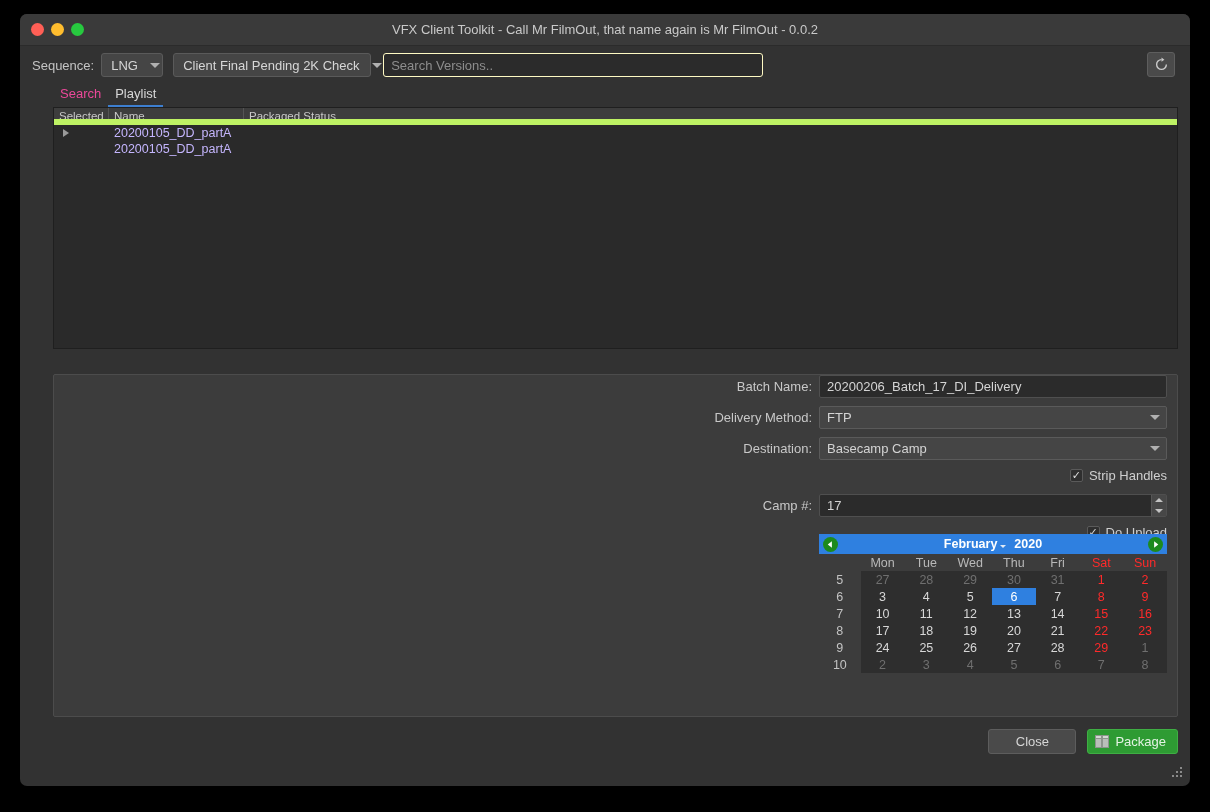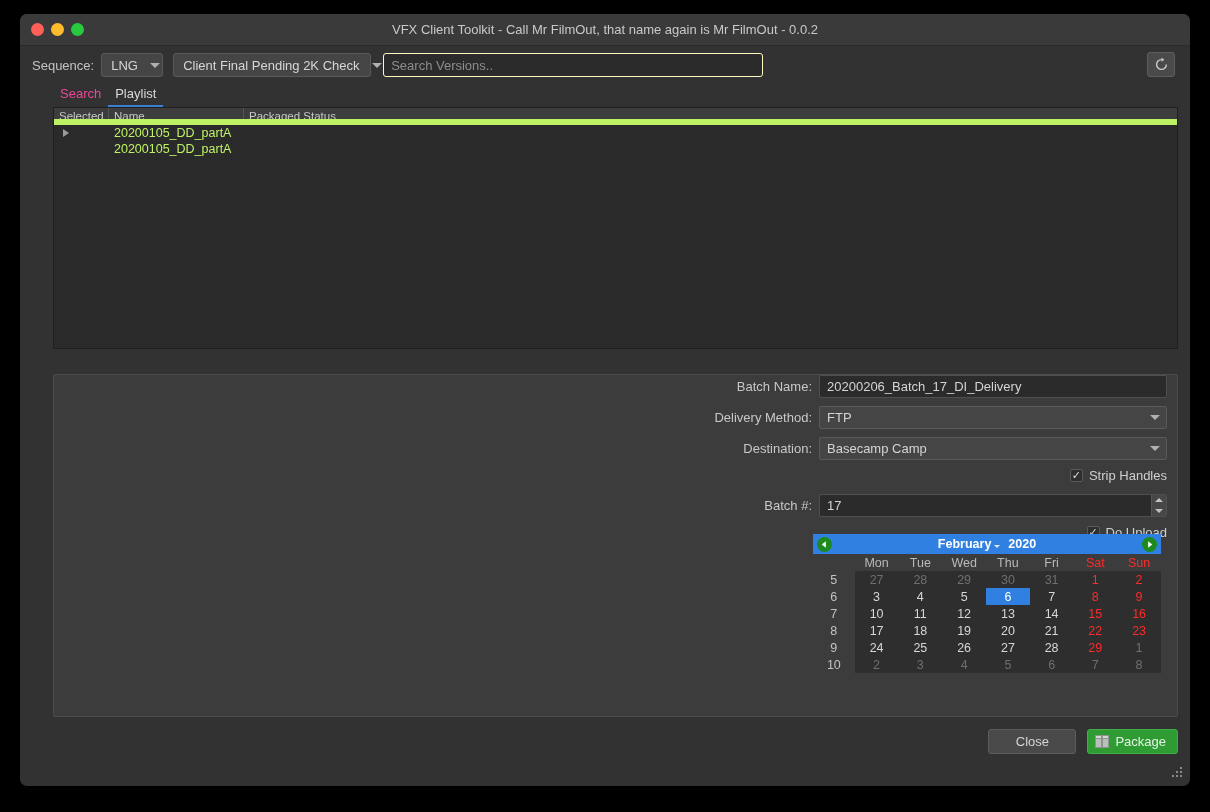--- a/index.html
+++ b/index.html
@@ -169,21 +169,21 @@
   }
   .tri {
     width: 0; height: 0;
     border-top: 4.5px solid transparent;
     border-bottom: 4.5px solid transparent;
     border-left: 6px solid #9a9a9a;
   }
   .td-name {
     width: 135px;
     font-size: 12.5px;
-    color: #bef264;
+    color: #c4b5fd;
     padding-left: 5px;
     white-space: nowrap;
   }
   .td-pkg { flex: 1 1 auto; font-size: 12.5px; color: #cfcfcf; }
 
   
   #form-group {
     margin: 25px 12px 0 33px;
     flex: 0 0 auto;
     height: 343px;
@@ -288,21 +288,21 @@
   .sp-dn {
     width: 0; height: 0;
     border-left: 4px solid transparent;
     border-right: 4px solid transparent;
     border-top: 4px solid #c2c2c2;
   }
 
   
   #calendar {
     position: absolute;
-    right: 16px;
+    right: 10px;
     top: 159px;
     width: 348px;
   }
   #cal-header {
     height: 20px;
     background: #2f80e0;
     display: flex;
     align-items: center;
     justify-content: space-between;
     padding: 0 4px;
@@ -488,21 +488,21 @@
         <span class="caret"></span>
       </div>
     </div>
 
     <div class="cbrow" style="margin-bottom:11px;">
       <span class="checkbox">✓</span>
       <span class="cblabel">Strip Handles</span>
     </div>
 
     <div class="frow">
-      <span class="flabel">Batch #:</span>
+      <span class="flabel">Camp #:</span>
       <div class="spin-wrap">
         <span class="spin-val">17</span>
         <span class="spin-btns">
           <span class="spin-b">
               <span class="sp-up"></span>
             </span>
           <span class="spin-b">
               <span class="sp-dn"></span>
             </span>
         </span>

